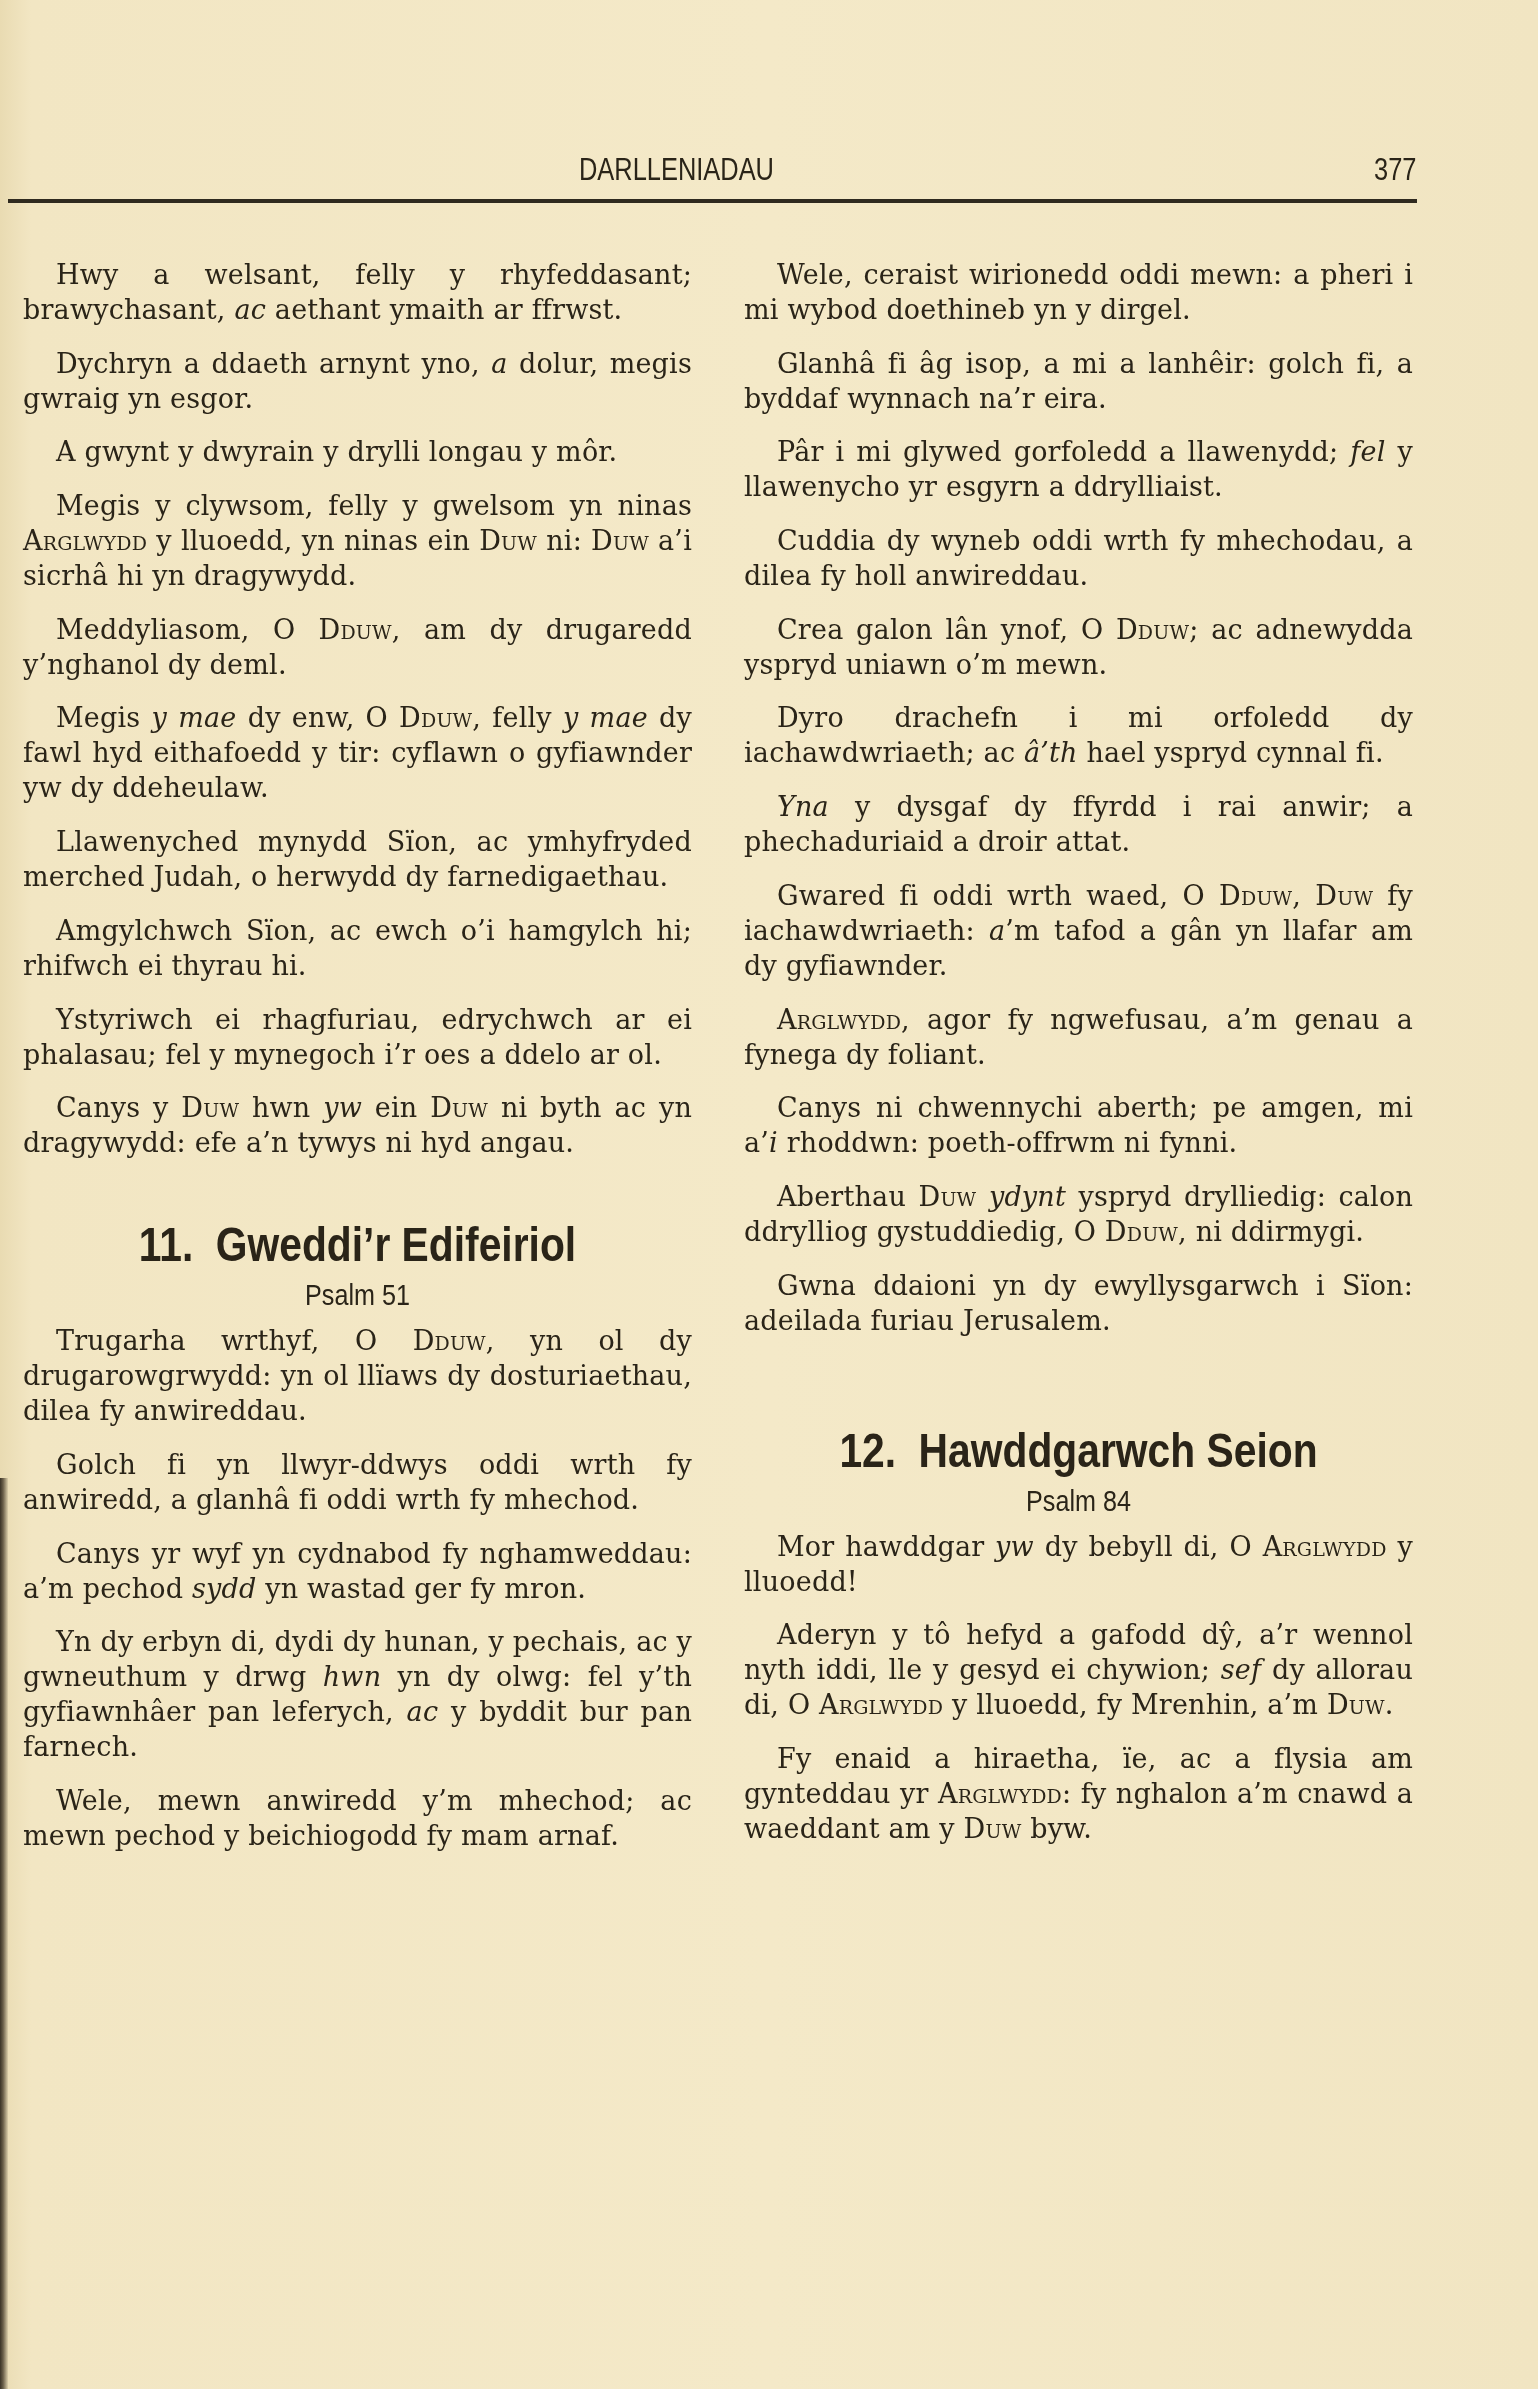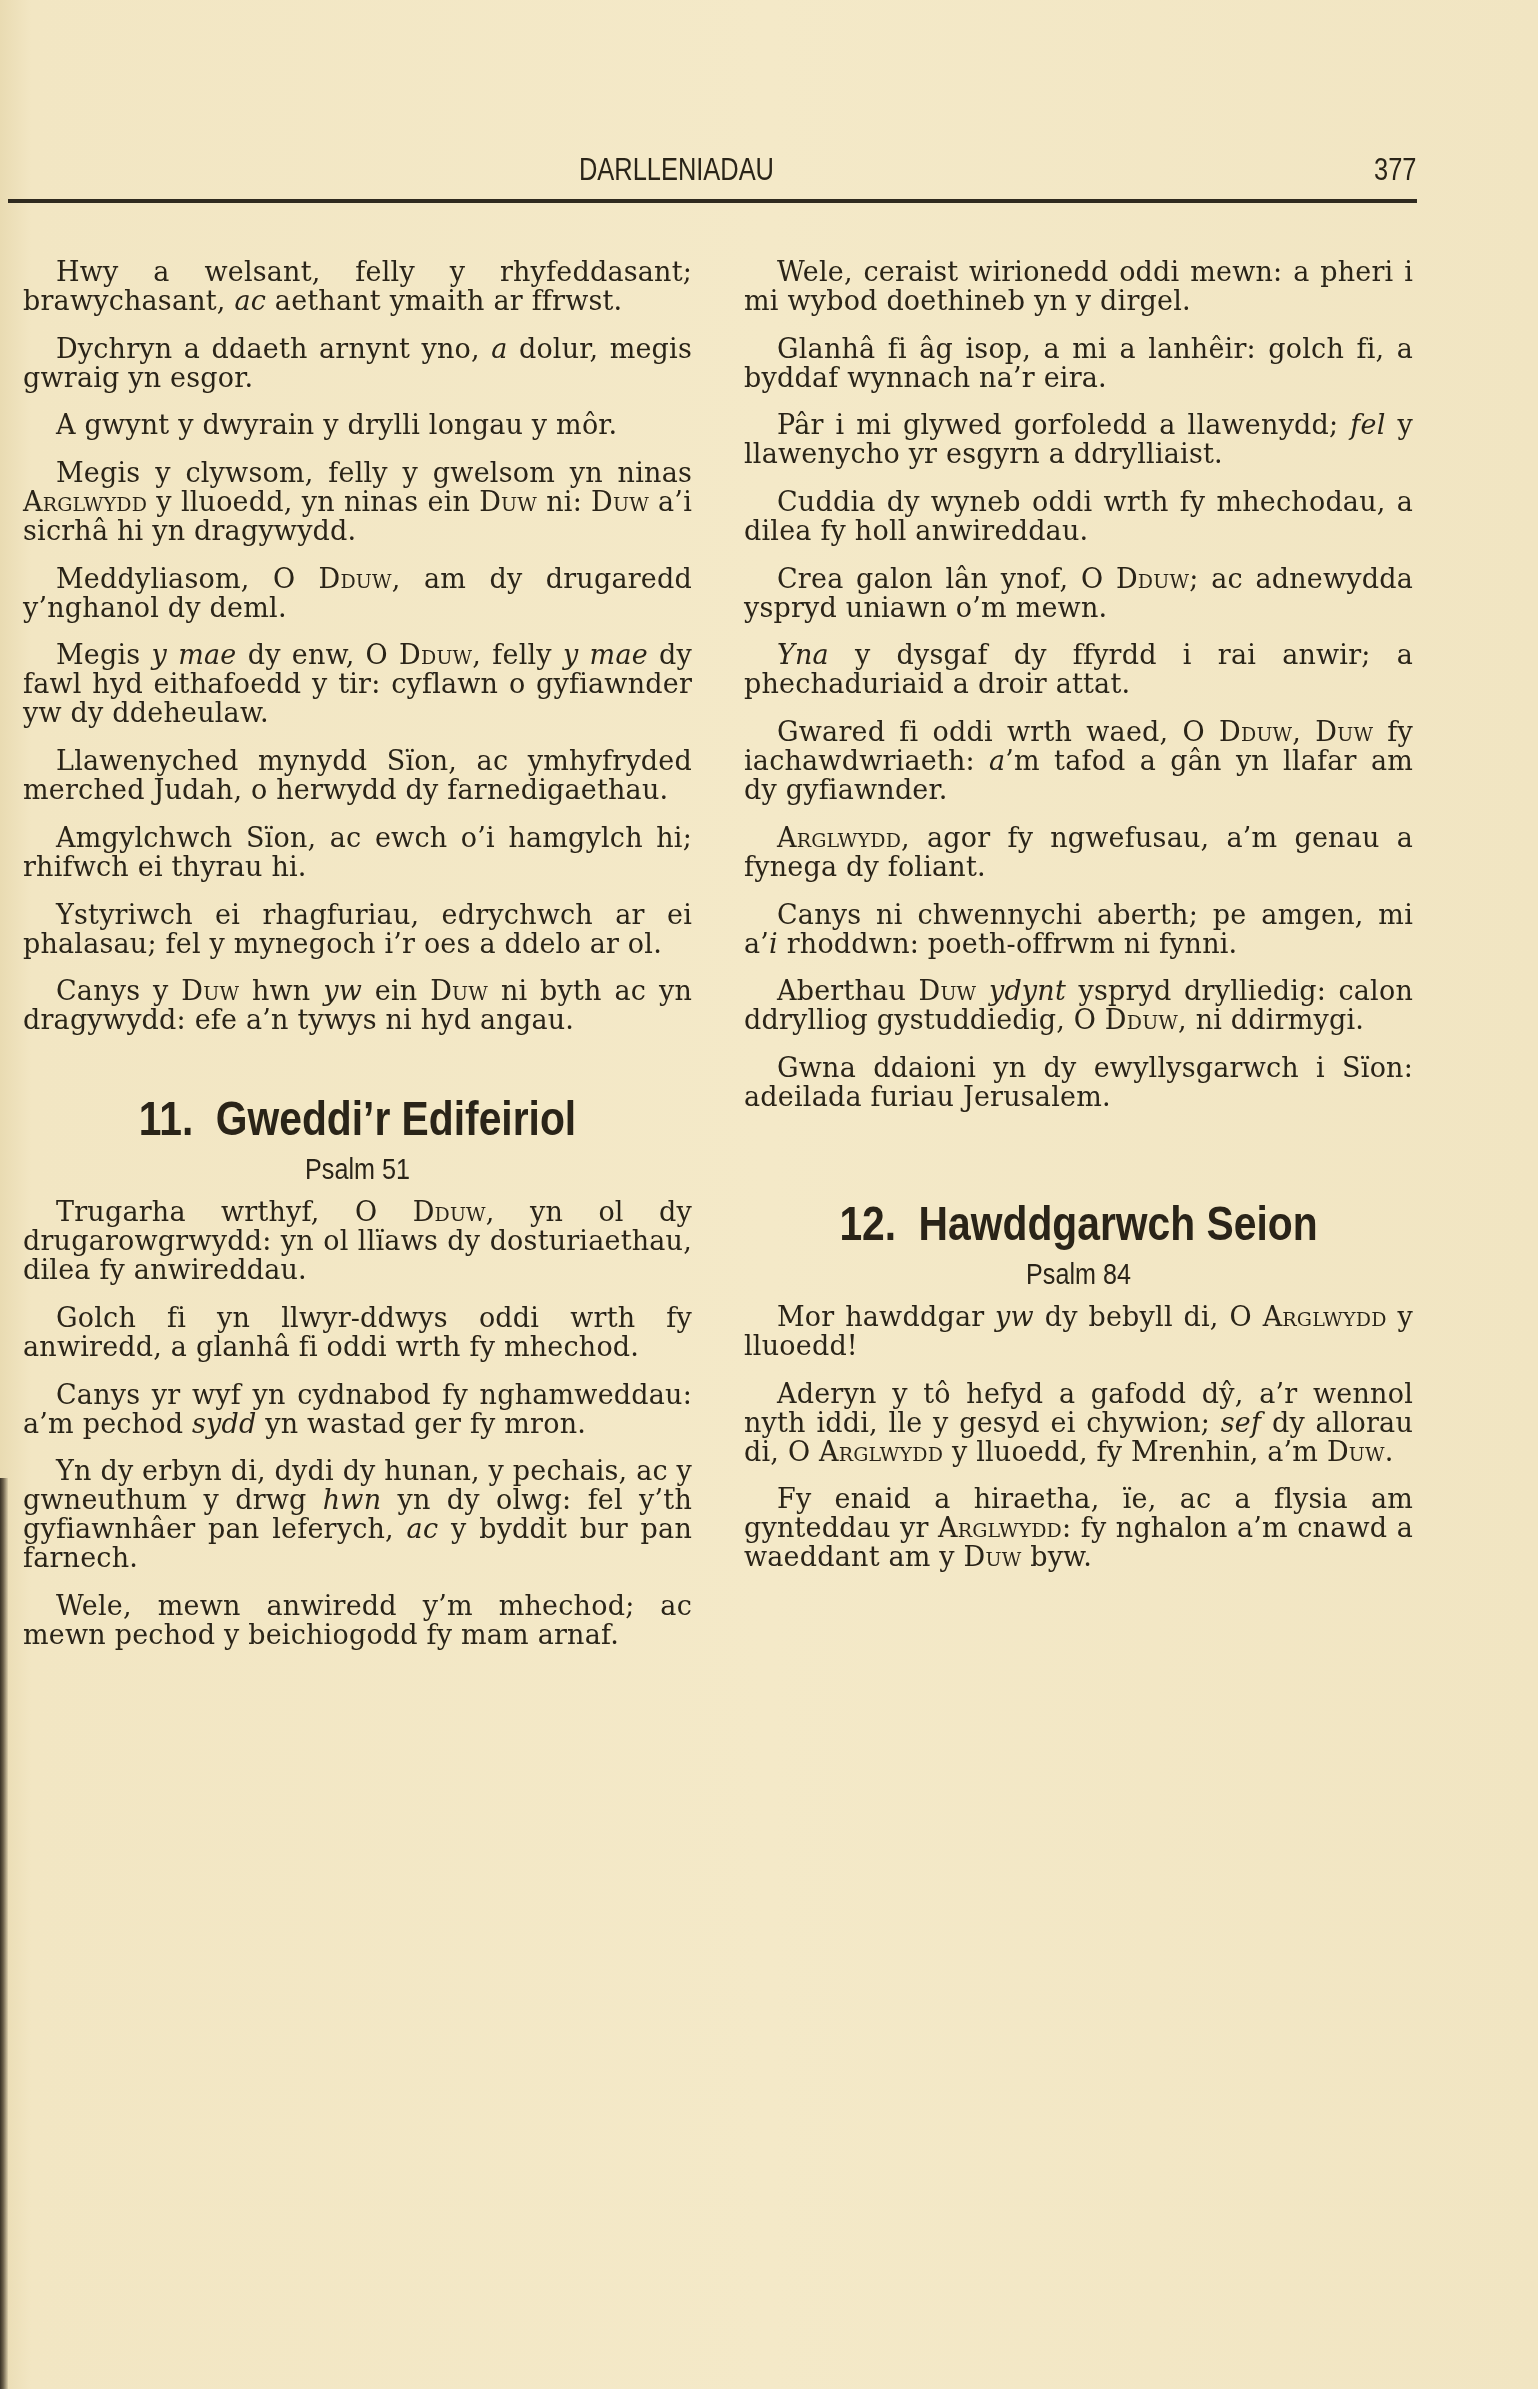--- a/index.html
+++ b/index.html
@@ -27,21 +27,21 @@
     position:absolute; left:1374px; top:0; font-family:"Liberation Sans", sans-serif;
     font-size:31px; color:#2a2418; transform:scaleX(0.82); transform-origin:left top;
   }
   .head-rule {
     position:absolute; left:7.8px; top:199px; width:1409px; height:3.9px; background:#2f2a1f;
   }
   .col { position:absolute; top:257px; width:669px; }
   .col-left { left:23px; }
   .col-right { left:744px; }
   .verse {
-    font-size:27px; line-height:29px; text-align:justify; margin:0 0 18.7px 0;
+    font-size:27px; line-height:35px; text-align:justify; margin:0 0 18.7px 0;
     text-indent:33px; letter-spacing:0.2px;
   }
   .verse i { font-style:italic; }
   .sc { font-variant:small-caps; }
   .sect-title {
     font-family:"Liberation Sans", sans-serif; font-size:48px; text-align:center;
     margin:0; line-height:54px; transform:scaleX(0.85); transform-origin:center top;
   }
   .sect-title .num { margin-right:26.4px; }
   .psalm-ref {
@@ -91,20 +91,21 @@
       </div>
   </div>
 
   <div class="col col-right">
     <div>
         <p class="verse">Wele, ceraist wirionedd oddi mewn: a pheri i mi wybod doethineb yn y dirgel.</p>
         <p class="verse">Glanhâ fi âg isop, a mi a lanhêir: golch fi, a byddaf wynnach na’r eira.</p>
         <p class="verse">Pâr i mi glywed gorfoledd a llawenydd; <i>fel</i> y llawenycho yr esgyrn a ddrylliaist.</p>
         <p class="verse">Cuddia dy wyneb oddi wrth fy mhechodau, a dilea fy holl anwireddau.</p>
         <p class="verse">Crea galon lân ynof, O <span class="sc">Dduw</span>; ac adnewydda yspryd uniawn o’m mewn.</p>
+        <p class="verse">Dyro drachefn i mi orfoledd dy iachawdwriaeth; ac <i>â’th</i> hael yspryd cynnal fi.</p>
         <p class="verse"><i>Yna</i> y dysgaf dy ffyrdd i rai anwir; a phechaduriaid a droir attat.</p>
         <p class="verse">Gwared fi oddi wrth waed, O <span class="sc">Dduw</span>, <span class="sc">Duw</span> fy iachawdwriaeth: <i>a</i>’m tafod a gân yn llafar am dy gyfiawnder.</p>
         <p class="verse"><span class="sc">Arglwydd</span>, agor fy ngwefusau, a’m genau a fynega dy foliant.</p>
         <p class="verse">Canys ni chwennychi aberth; pe amgen, mi a’<i>i</i> rhoddwn: poeth-offrwm ni fynni.</p>
         <p class="verse">Aberthau <span class="sc">Duw</span> <i>ydynt</i> yspryd drylliedig: calon ddrylliog gystuddiedig, O <span class="sc">Dduw</span>, ni ddirmygi.</p>
         <p class="verse">Gwna ddaioni yn dy ewyllysgarwch i Sïon: adeilada furiau Jerusalem.</p>
       </div>
     <div class="sect sect-right">
       <h2 class="sect-title">
         <span class="num">12.</span><span>Hawddgarwch Seion</span>

